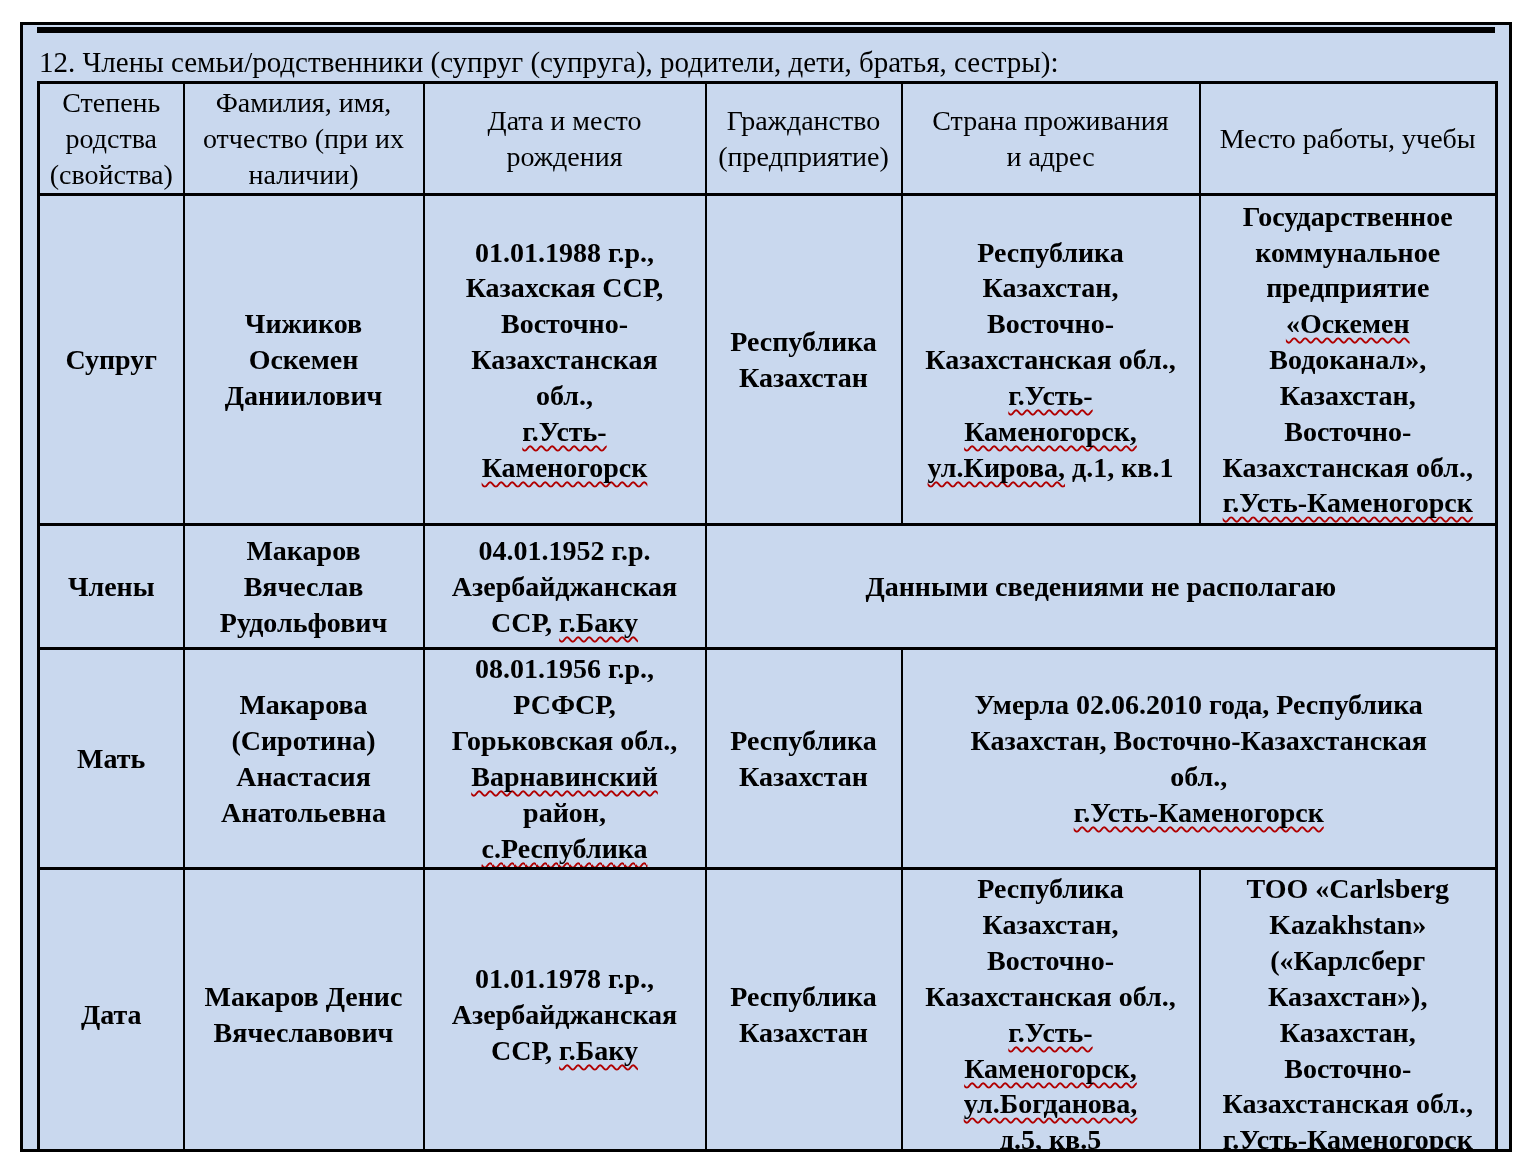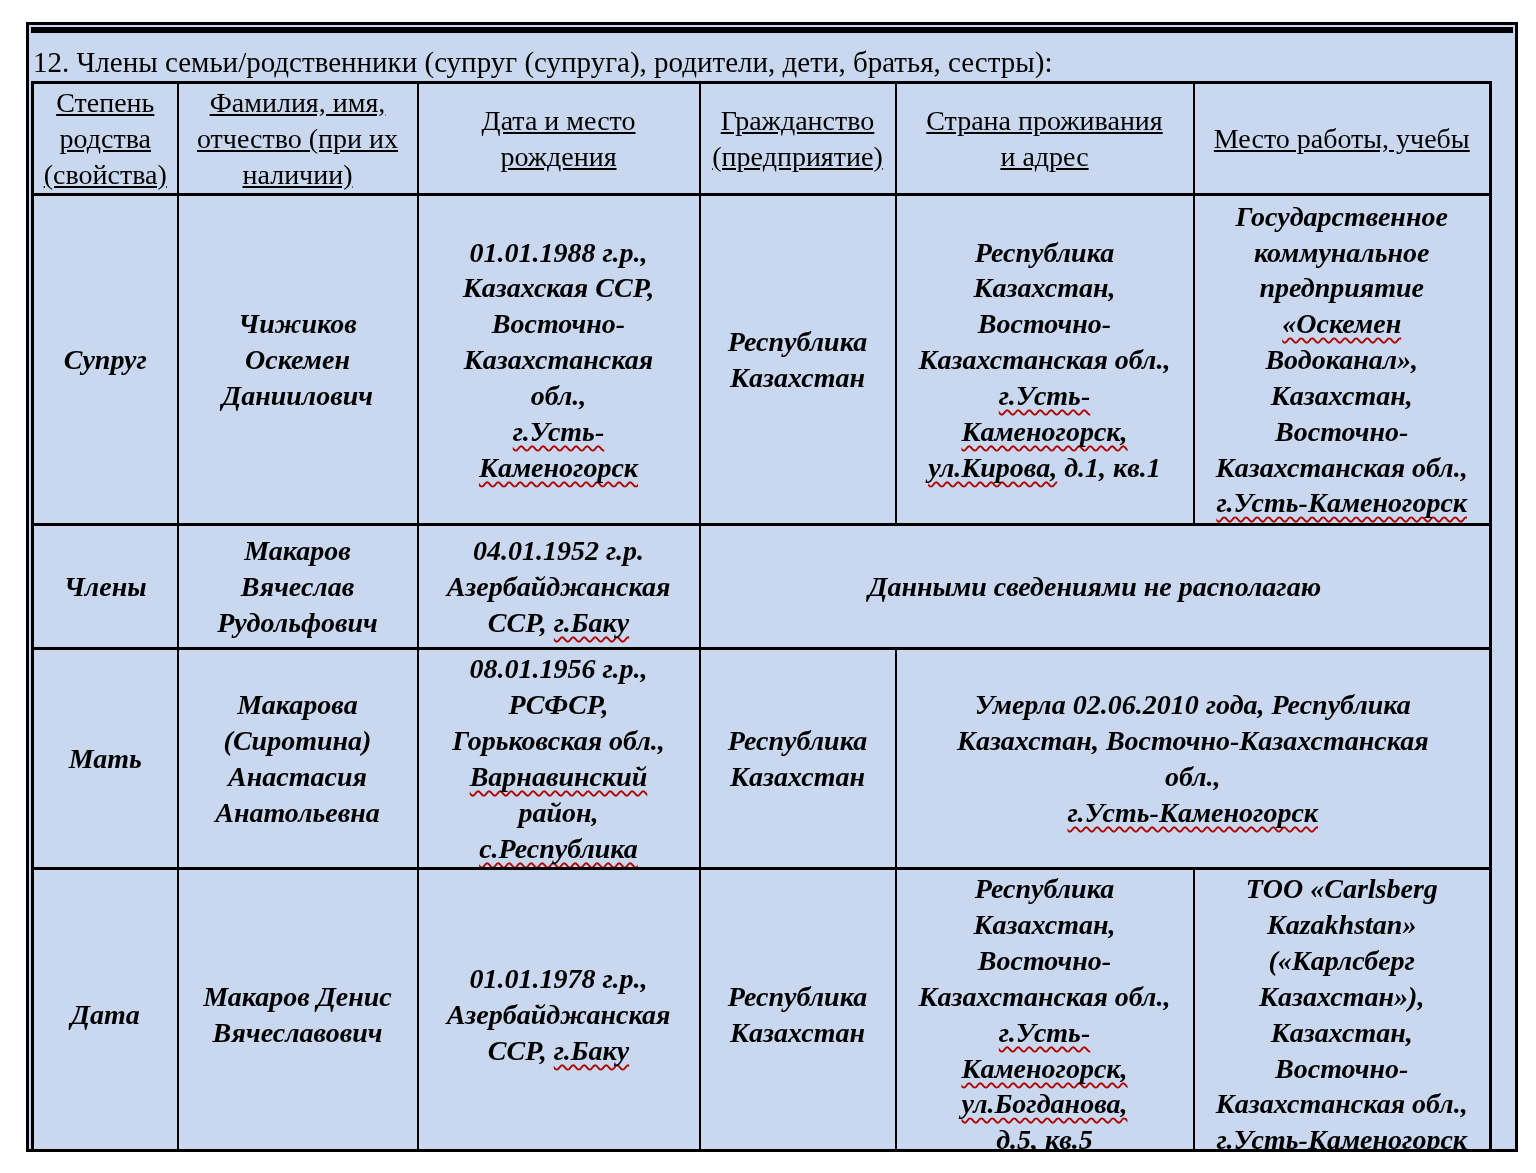--- a/index.html
+++ b/index.html
@@ -5,39 +5,39 @@
   :root{
     --bg:#c9d8ee; --ink:#000000; --pagebg:#ffffff; --squig:#b00000; --text:#000000;
   }
   html,body{margin:0;padding:0;}
   body{
     width:1536px;height:1173px;background:var(--pagebg);
     font-family:"Liberation Serif","DejaVu Serif",serif;color:var(--text);
   }
   .page{position:relative;width:1536px;height:1173px;overflow:hidden;}
   .doc{
-    position:absolute;left:26px;top:22px;width:1492px;height:1130px;
+    position:absolute;left:20px;top:22px;width:1492px;height:1130px;
     box-sizing:border-box;background:var(--bg);
-    border:3px solid var(--ink);padding:0 2px;overflow:hidden;
+    border:3px solid var(--ink);padding:0 14px;overflow:hidden;
   }
   .top-rule{height:6px;background:var(--ink);margin-top:2px;}
   .title{
     font-size:29px;line-height:32px;margin:13px 0 3px 2px;white-space:nowrap;
   }
   table.family{
     border-collapse:collapse;table-layout:fixed;width:1458px;
     border:3px solid var(--ink);
   }
   th,td{
     border:solid var(--ink);border-width:3px 2px;
     text-align:center;vertical-align:middle;
     white-space:pre-line;padding:1px 4px;box-sizing:border-box;overflow:hidden;
   }
   th{font-size:28px;font-weight:normal;font-style:normal;line-height:1.28;}
-  td{font-size:28px;font-weight:bold;font-style:italic;line-height:1.28;}
+  td{font-size:28px;font-weight:bold;line-height:1.28;}
   .sp{
     text-decoration-line:underline;
     text-decoration-style:wavy;
     text-decoration-color:var(--squig);
     text-decoration-thickness:2px;
     text-underline-offset:4px;
     text-decoration-skip-ink:none;
   }
 </style>
 </head>
@@ -50,21 +50,21 @@
     <table class="family">
       <colgroup>
           <col style="width: 145px;">
           <col style="width: 240px;">
           <col style="width: 282px;">
           <col style="width: 196px;">
           <col style="width: 298px;">
           <col style="width: 297px;">
         </colgroup>
       <thead>
-          <tr style="height: 107px; text-decoration: underline;">
+          <tr style="height: 107px;">
             <th>Степень
 родства
 (свойства)</th>
             <th>Фамилия, имя,
 отчество (при их
 наличии)</th>
             <th>Дата и место
 рождения</th>
             <th>Гражданство
 (предприятие)</th>

